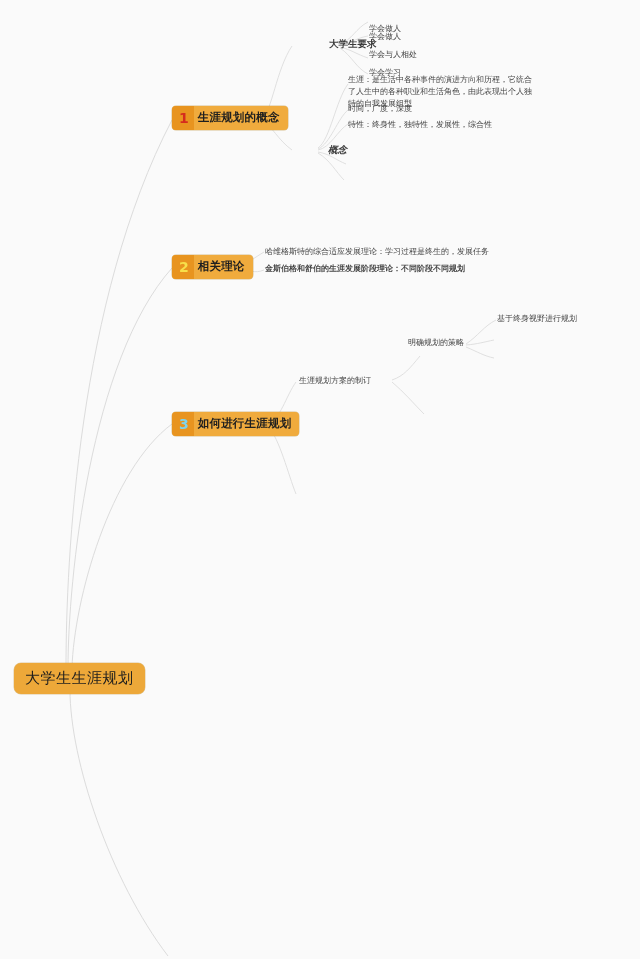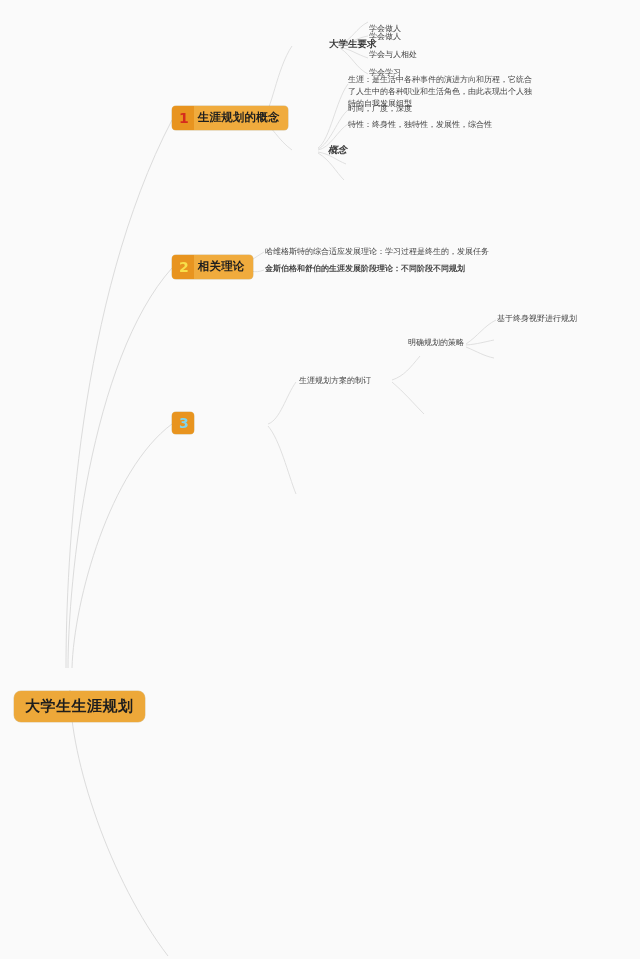--- a/index.html
+++ b/index.html
@@ -35,25 +35,24 @@
     line-height: 1.35;
   }
   
   .root-node {
     background: #f0a93b;
     background: linear-gradient(180deg,#f3b košt 0%,#eda136 100%);
     background: #eda839;
     border-radius: 7px;
     padding: 5px 11px 6px 11px;
     font-size: 15px;
-    font-weight: bold;
+    font-weight: normal;
     color: #1d1d1d;
     letter-spacing: 0.5px;
     box-shadow: 0 0 0 0.5px rgba(190,140,40,0.45);
-    margin-top: 28px;
   }
   
   .lv1 {
     display: flex;
     align-items: stretch;
     border-radius: 4px;
     overflow: hidden;
     background: #f0ab3d;
     box-shadow: 0 0 0 0.5px rgba(185,135,40,0.5);
     font-size: 11.5px;
@@ -169,20 +168,21 @@
   <div class="node lv1" style="left:172px; top:255px;">
     <span class="num num-2">2</span>
     <span class="lbl">相关理论</span>
   </div>
 
   <div class="node lv3" style="left:265px; top:247px;">哈维格斯特的综合适应发展理论：学习过程是终生的，发展任务</div>
   <div class="node lv3" style="left:265px; top:264px;font-weight:bold;">金斯伯格和舒伯的生涯发展阶段理论：不同阶段不同规划</div>
 
   <div class="node lv1" style="left:172px; top:412px;">
     <span class="num num-3">3</span>
+    <span class="lbl">如何进行生涯规划</span>
   </div>
 
   <div class="node lv3" style="left:299px; top:376px;">生涯规划方案的制订</div>
   <div class="node lv3" style="left:299px; top:492px;"></div>
 
   <div class="node lv3" style="left:408px; top:338px;">明确规划的策略</div>
 
   <div class="node lv3" style="left:497px; top:314px;">基于终身视野进行规划</div>
   <div class="node lv3" style="left:497px; top:334px;"></div>
   <div class="node lv3" style="left:497px; top:352px;"></div>

